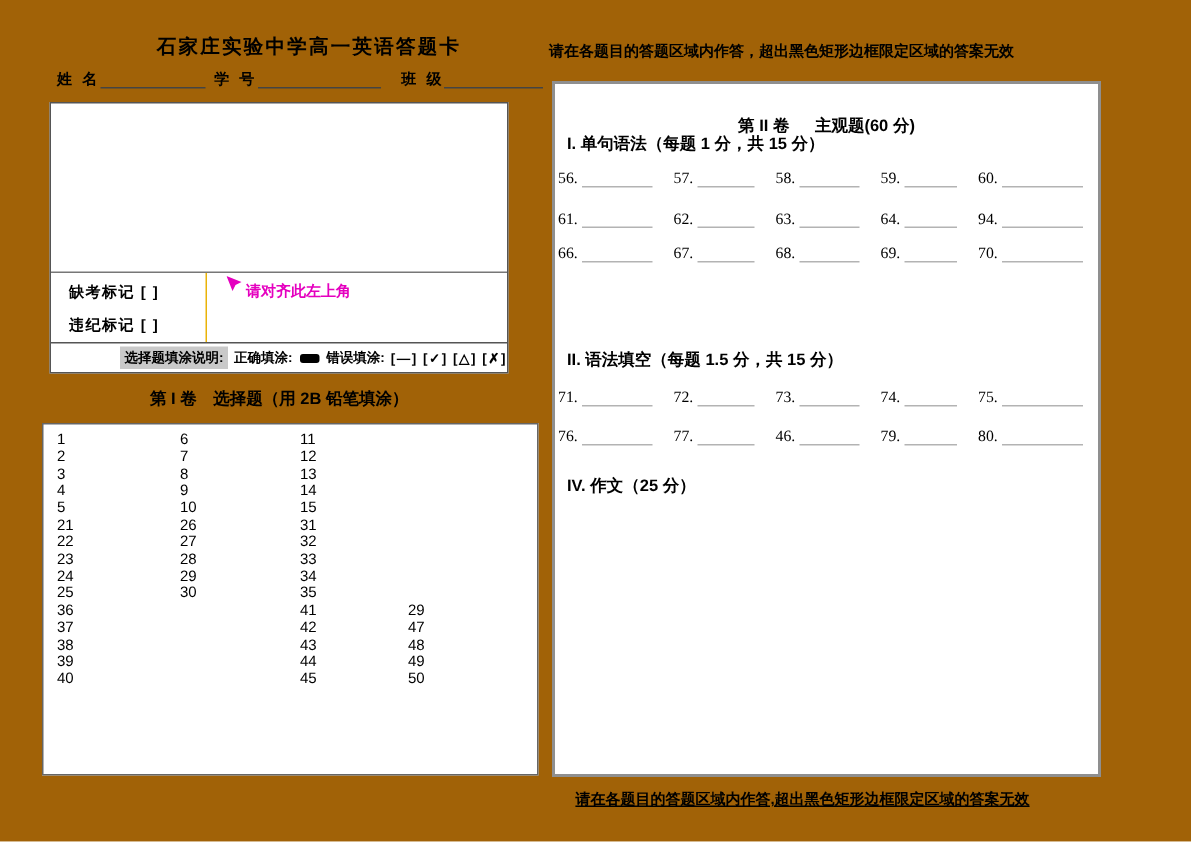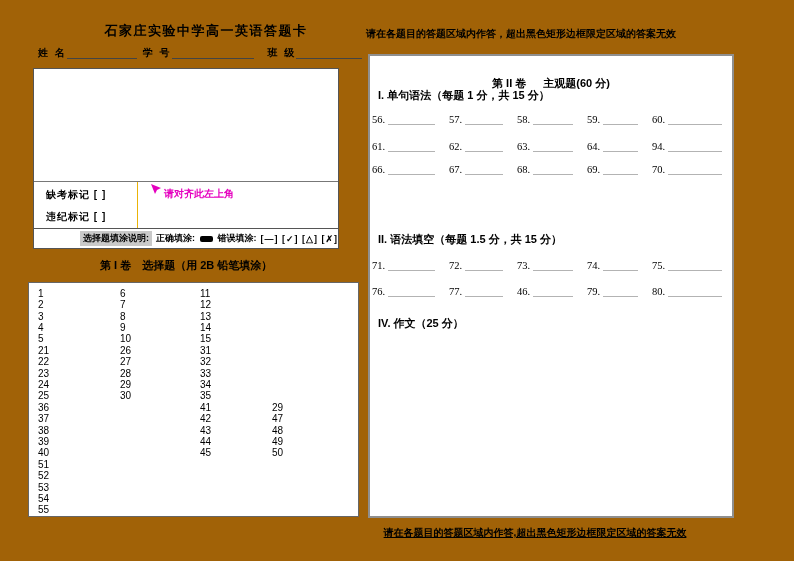--- a/index.html
+++ b/index.html
@@ -199,27 +199,20 @@
         </div>
         <div class="grid-col">
           <div>29</div>
           <div>47</div>
           <div>48</div>
           <div>49</div>
           <div>50</div>
         </div>
       </div>
       <div class="grid-block b4">
-        <div class="grid-col">
-          <div>51</div>
-          <div>52</div>
-          <div>53</div>
-          <div>54</div>
-          <div>55</div>
-        </div>
         <div class="grid-col"></div>
         <div class="grid-col"></div>
         <div class="grid-col"></div>
       </div>
     </div>
 
   <div class="instr-top">请在各题目的答题区域内作答，超出黑色矩形边框限定区域的答案无效</div>
 
   <div class="boxC" id="subjective-box">
     <div class="volume-row">

